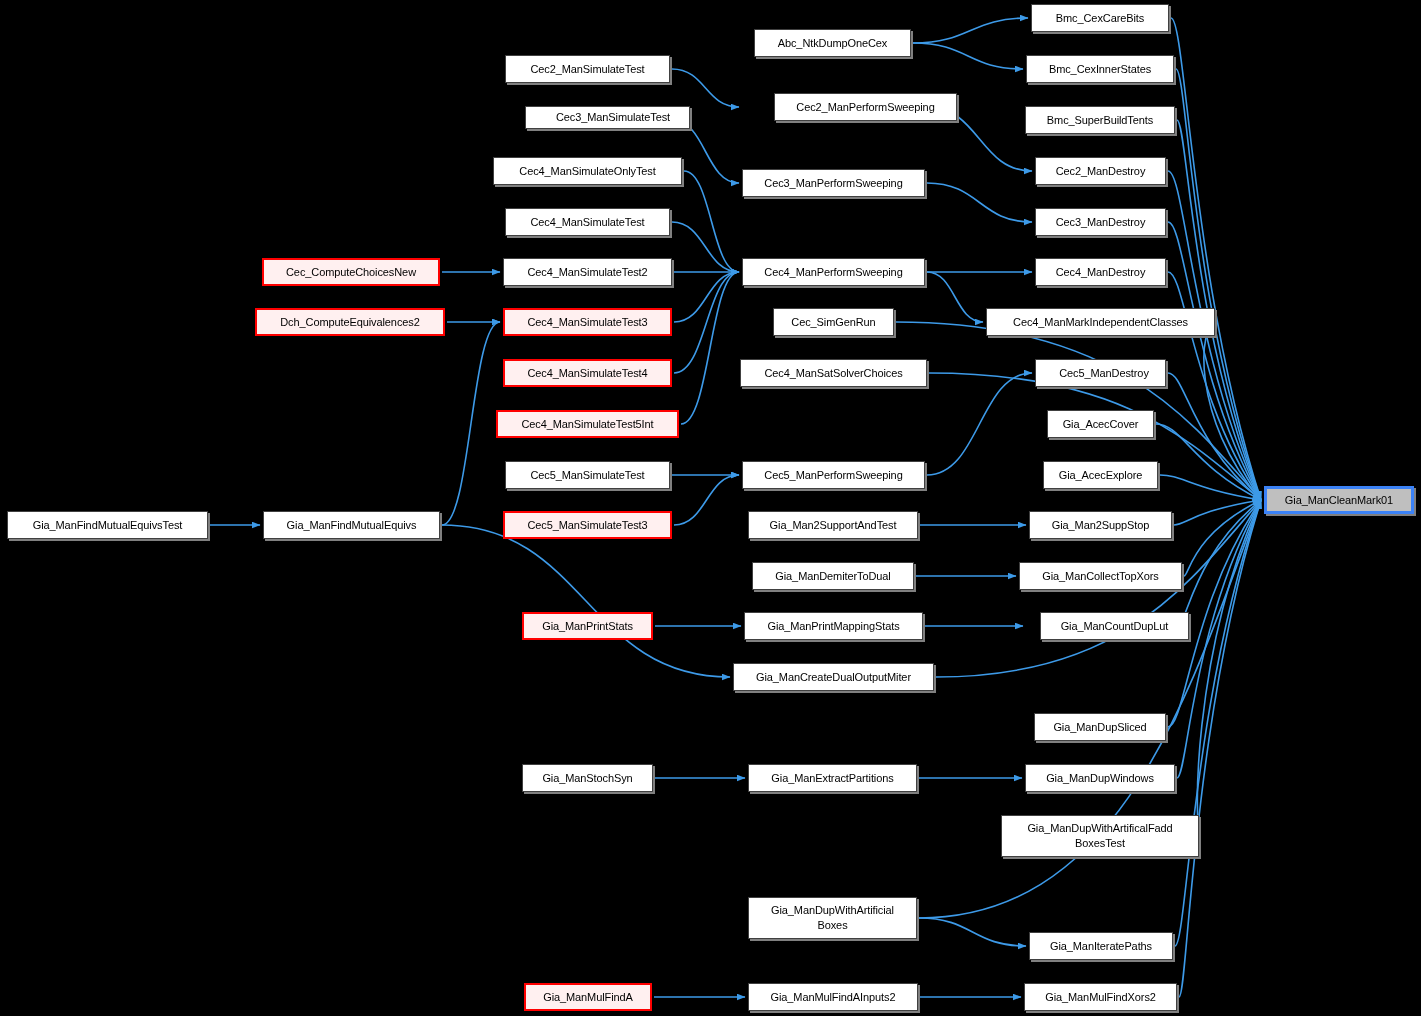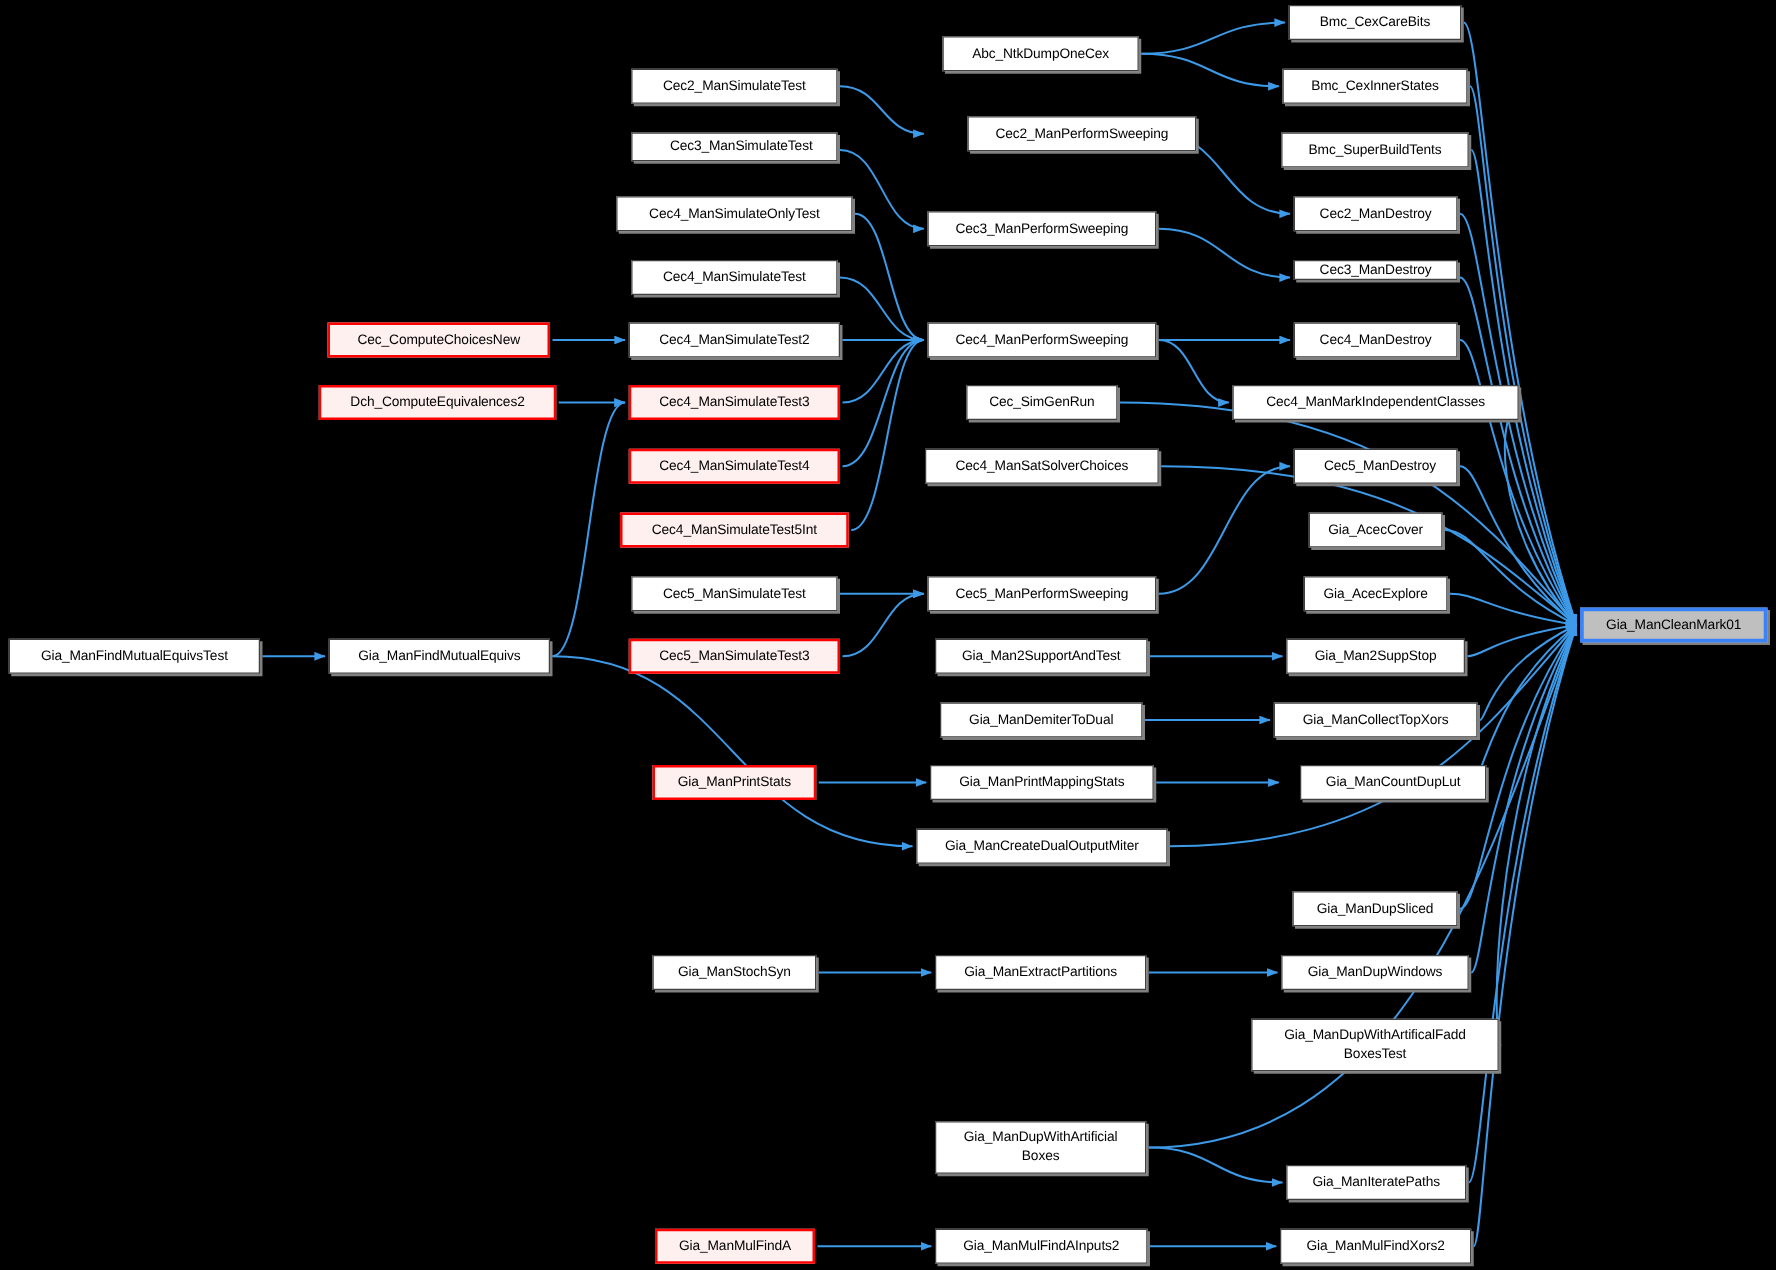--- a/index.html
+++ b/index.html
@@ -117,21 +117,21 @@
         <path d="M936,677 C1127.25,677 1191,579.65 1261,500" marker-end="url(#arrow)"></path>
         <path d="M919,918 C1123,918 1191,688.1 1261,500" marker-end="url(#arrow)"></path>
       </g>
   </svg>
   <div id="nodes">
       <div class="node" style="left: 7px; top: 511px; width: 201px; height: 28px;">Gia_ManFindMutualEquivsTest</div>
       <div class="node" style="left: 263px; top: 511px; width: 177px; height: 28px;">Gia_ManFindMutualEquivs</div>
       <div class="node red" style="left: 262px; top: 258px; width: 178px; height: 28px;">Cec_ComputeChoicesNew</div>
       <div class="node red" style="left: 255px; top: 308px; width: 190px; height: 28px; text-align: right;">Dch_ComputeEquivalences2</div>
       <div class="node" style="left: 505px; top: 55px; width: 165px; height: 28px;">Cec2_ManSimulateTest</div>
-      <div class="node" style="left: 505px; top: 106px; width: 165px; height: 23px; padding-left: 16px;">Cec3_ManSimulateTest</div>
+      <div class="node" style="left: 525px; top: 106px; width: 165px; height: 23px; padding-left: 16px;">Cec3_ManSimulateTest</div>
       <div class="node" style="left: 493px; top: 157px; width: 189px; height: 28px;">Cec4_ManSimulateOnlyTest</div>
       <div class="node" style="left: 505px; top: 208px; width: 165px; height: 28px;">Cec4_ManSimulateTest</div>
       <div class="node" style="left: 503px; top: 258px; width: 169px; height: 28px;">Cec4_ManSimulateTest2</div>
       <div class="node red" style="left: 503px; top: 308px; width: 169px; height: 28px;">Cec4_ManSimulateTest3</div>
       <div class="node red" style="left: 503px; top: 359px; width: 169px; height: 28px;">Cec4_ManSimulateTest4</div>
       <div class="node red" style="left: 496px; top: 410px; width: 183px; height: 28px;">Cec4_ManSimulateTest5Int</div>
       <div class="node" style="left: 505px; top: 461px; width: 165px; height: 28px; text-align: center;">Cec5_ManSimulateTest</div>
       <div class="node red" style="left: 503px; top: 511px; width: 169px; height: 28px;">Cec5_ManSimulateTest3</div>
       <div class="node red" style="left: 522px; top: 612px; width: 131px; height: 28px;">Gia_ManPrintStats</div>
       <div class="node" style="left: 522px; top: 764px; width: 131px; height: 28px;">Gia_ManStochSyn</div>
@@ -148,21 +148,21 @@
       <div class="node" style="left: 744px; top: 612px; width: 179px; height: 28px;">Gia_ManPrintMappingStats</div>
       <div class="node" style="left: 733px; top: 663px; width: 201px; height: 28px;">Gia_ManCreateDualOutputMiter</div>
       <div class="node" style="left: 748px; top: 764px; width: 169px; height: 28px;">Gia_ManExtractPartitions</div>
       <div class="node" style="left: 748px; top: 897px; width: 169px; height: 42px;">Gia_ManDupWithArtificial
 Boxes</div>
       <div class="node" style="left: 748px; top: 983px; width: 170px; height: 28px;">Gia_ManMulFindAInputs2</div>
       <div class="node" style="left: 1031px; top: 4px; width: 138px; height: 28px;">Bmc_CexCareBits</div>
       <div class="node" style="left: 1026px; top: 55px; width: 148px; height: 28px;">Bmc_CexInnerStates</div>
       <div class="node" style="left: 1025px; top: 106px; width: 150px; height: 28px;">Bmc_SuperBuildTents</div>
       <div class="node" style="left: 1035px; top: 157px; width: 131px; height: 28px;">Cec2_ManDestroy</div>
-      <div class="node" style="left: 1035px; top: 208px; width: 131px; height: 16px;">Cec3_ManDestroy</div>
+      <div class="node" style="left: 1035px; top: 208px; width: 131px; height: 28px;">Cec3_ManDestroy</div>
       <div class="node" style="left: 1035px; top: 258px; width: 131px; height: 28px;">Cec4_ManDestroy</div>
       <div class="node" style="left: 986px; top: 308px; width: 229px; height: 28px;">Cec4_ManMarkIndependentClasses</div>
       <div class="node" style="left: 1035px; top: 359px; width: 131px; height: 28px; padding-left: 12px;">Cec5_ManDestroy</div>
       <div class="node" style="left: 1047px; top: 410px; width: 107px; height: 28px;">Gia_AcecCover</div>
       <div class="node" style="left: 1043px; top: 461px; width: 115px; height: 28px;">Gia_AcecExplore</div>
       <div class="node" style="left: 1029px; top: 511px; width: 143px; height: 28px;">Gia_Man2SuppStop</div>
       <div class="node" style="left: 1019px; top: 562px; width: 163px; height: 28px;">Gia_ManCollectTopXors</div>
       <div class="node" style="left: 1026px; top: 612px; width: 149px; height: 28px; margin-left: 14px;">Gia_ManCountDupLut</div>
       <div class="node" style="left: 1034px; top: 713px; width: 132px; height: 28px;">Gia_ManDupSliced</div>
       <div class="node" style="left: 1025px; top: 764px; width: 150px; height: 28px;">Gia_ManDupWindows</div>

